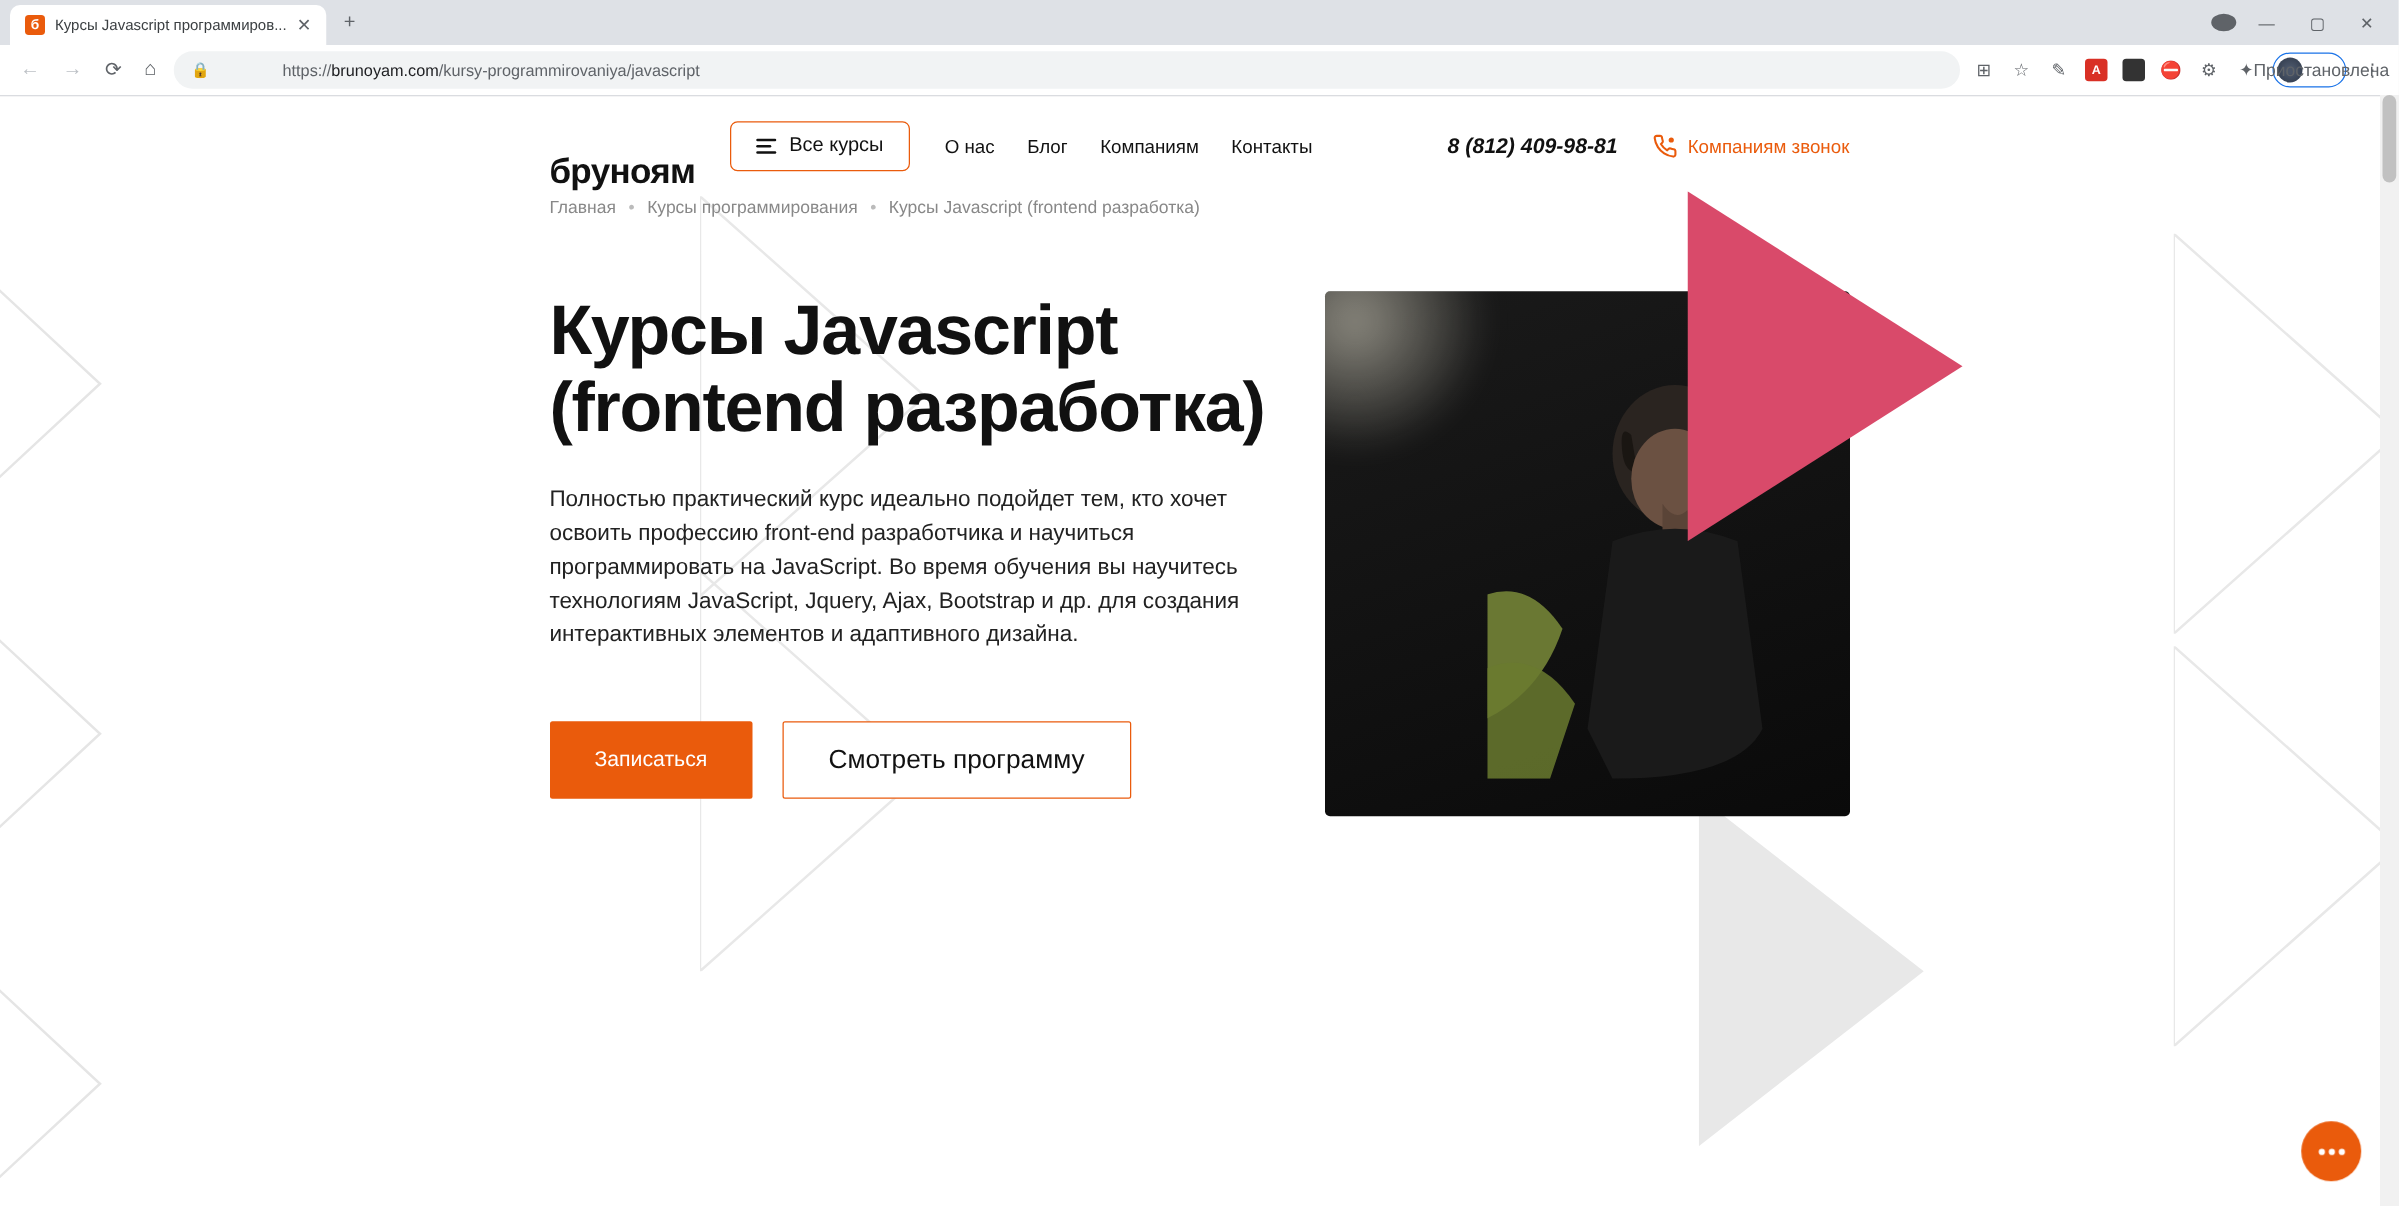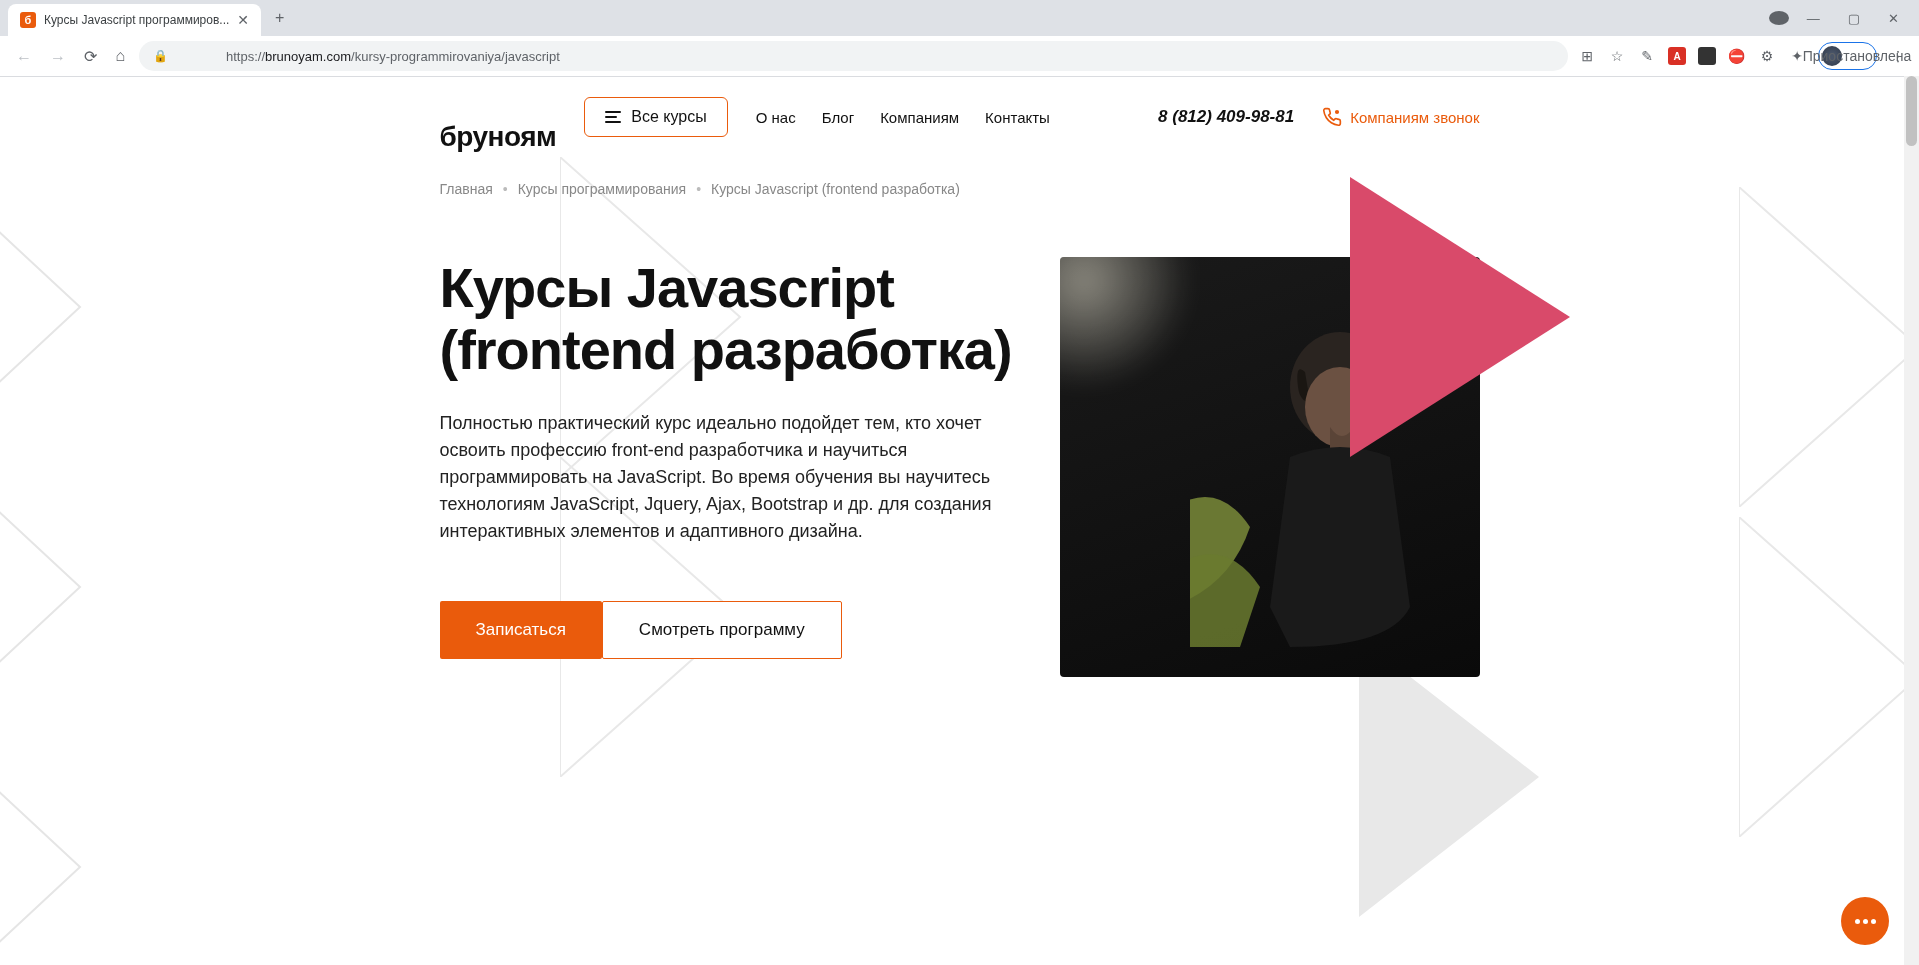--- a/index.html
+++ b/index.html
@@ -43,31 +43,31 @@
 .burger { display: flex; flex-direction: column; gap: 3px; }
 .burger span { display: block; width: 16px; height: 2px; background: #111; border-radius: 1px; }
 .burger span:nth-child(2){ width: 12px; }
 .nav-links { display: flex; gap: 26px; font-size: 15px; color: #111; }
 .nav-links a { color: #111; text-decoration: none; cursor: pointer; }
 .header-right { margin-left: auto; display: flex; align-items: center; gap: 28px; }
 .phone { font-size: 17px; font-weight: 600; color: #111; font-style: italic; }
 .callback { display: flex; align-items: center; gap: 8px; color: #ea5b0c; font-size: 15px; cursor: pointer; }
 .callback-icon { width: 20px; height: 20px; }
 
-.breadcrumbs { display: flex; gap: 10px; font-size: 14px; color: #888; margin-top: 24px; align-items: center; }
+.breadcrumbs { display: flex; gap: 10px; font-size: 14px; color: #888; align-items: center; }
 .breadcrumbs .sep { color: #bbb; }
 .breadcrumbs a { color: #888; text-decoration: none; cursor: pointer; }
 
 .hero { display: flex; gap: 40px; margin-top: 60px; position: relative; }
 .hero-left { flex: 1; max-width: 600px; }
 .hero-title { font-size: 56px; font-weight: 900; line-height: 1.1; letter-spacing: -1px; color: #111; margin-bottom: 30px; }
 .hero-desc { font-size: 18px; line-height: 1.5; color: #222; max-width: 600px; }
-.hero-actions { display: flex; gap: 0; margin-top: 56px; }
+.hero-actions { display: flex; gap: 24px; margin-top: 56px; }
 .btn-primary { background: #ea5b0c; color: #fff; border: none; padding: 18px 36px; font-size: 17px; cursor: pointer; border-radius: 2px; }
-.btn-secondary { background: #fff; color: #111; border: 1px solid #ea5b0c; padding: 18px 36px; font-size: 17px; cursor: pointer; border-radius: 2px; }
+.btn-secondary { background: #fff; color: #111; border: 1px solid #ea5b0c; padding: 18px 36px; font-size: 21px; cursor: pointer; border-radius: 2px; }
 
 .hero-right { position: relative; flex-shrink: 0; }
 .hero-image { width: 420px; height: 420px; background: linear-gradient(160deg, #1a1a1a 0%, #0a0a0a 100%); border-radius: 4px; position: relative; overflow: hidden; }
 .hero-image::before { content: ""; position: absolute; top: -30px; left: -30px; width: 180px; height: 180px; background: radial-gradient(circle at 30% 30%, rgba(255,250,230,0.5), transparent 60%); filter: blur(12px); }
 .person-silhouette { position: absolute; right: 30px; top: 70px; width: 260px; height: 320px; }
 
 .pink-tri { position: absolute; top: -80px; right: -110px; z-index: 3; }
 
 .fab { position: fixed; bottom: 20px; right: 30px; width: 48px; height: 48px; border-radius: 50%; background: #ea5b0c; display: flex; align-items: center; justify-content: center; cursor: pointer; z-index: 10; gap: 3px; }
 .fab span { width: 5px; height: 5px; background: #fff; border-radius: 50%; }

